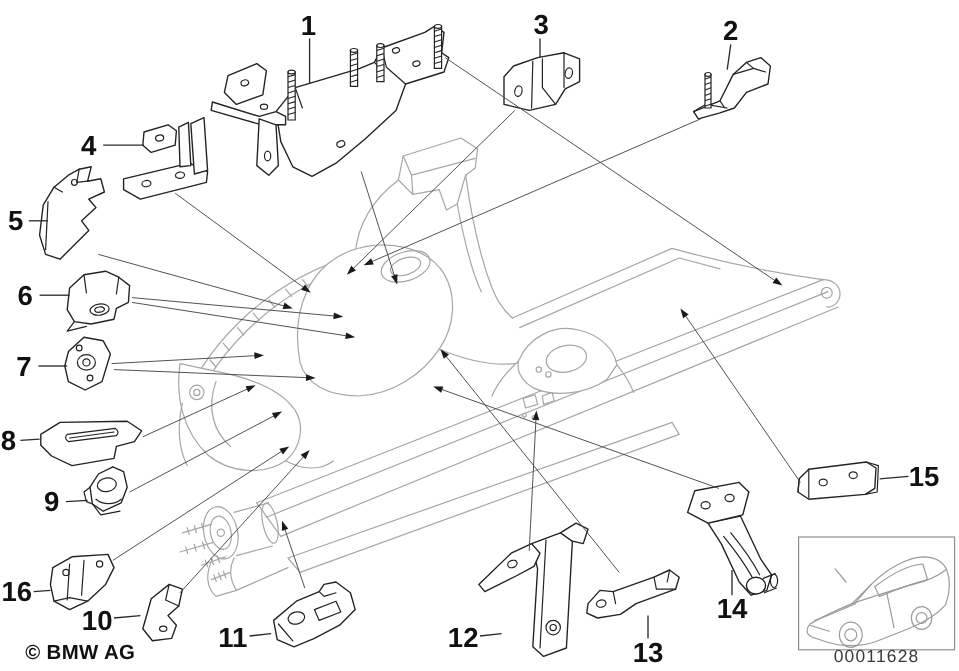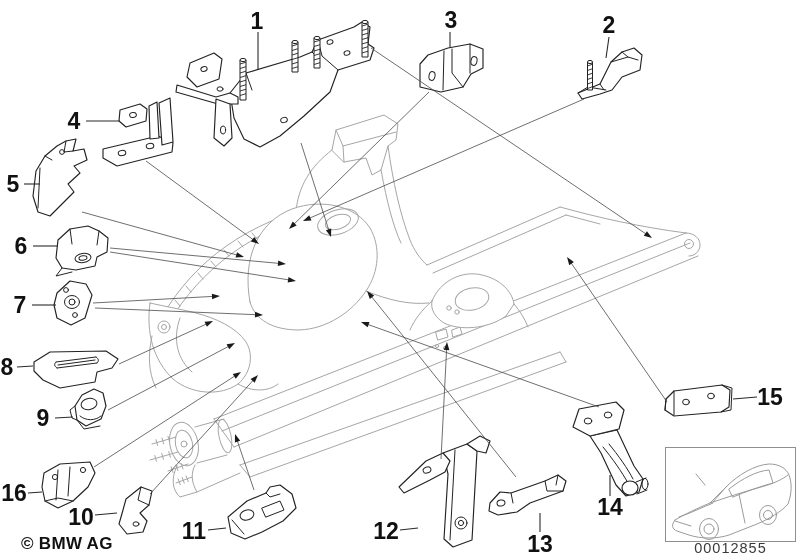--- a/index.html
+++ b/index.html
@@ -387,14 +387,14 @@
         <path d="M10,74 L26,79 M14,70 C26,66 38,60 48,56 M74,47 L80,76 M40,38 L31,27"></path>
         <ellipse cx="44" cy="82" rx="9.5" ry="10.5"></ellipse>
           <circle cx="44" cy="82" r="5"></circle>
         <ellipse cx="103" cy="68" rx="8.5" ry="9.5"></ellipse>
           <circle cx="103" cy="68" r="4.5"></circle>
       </g>
     </g>
   </svg>
 
   <div class="copyright">© BMW AG</div>
-  <div class="image-number">00012855</div>
+  <div class="image-number">00011628</div>
 </div>
 
 </body></html>

